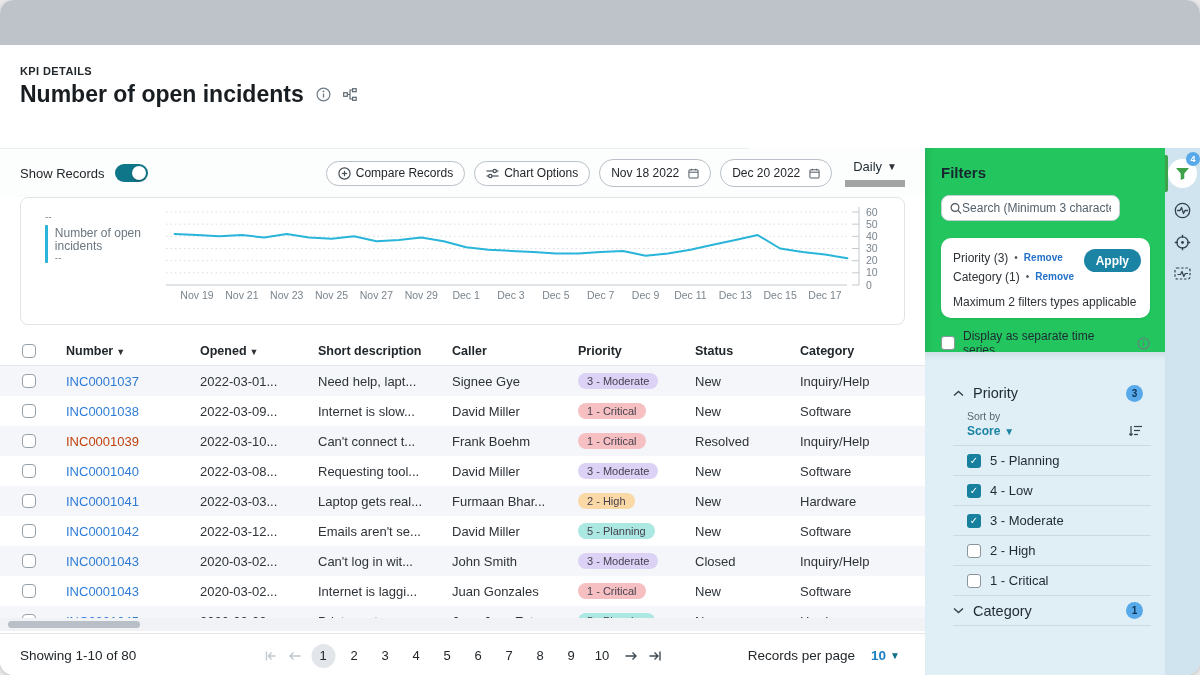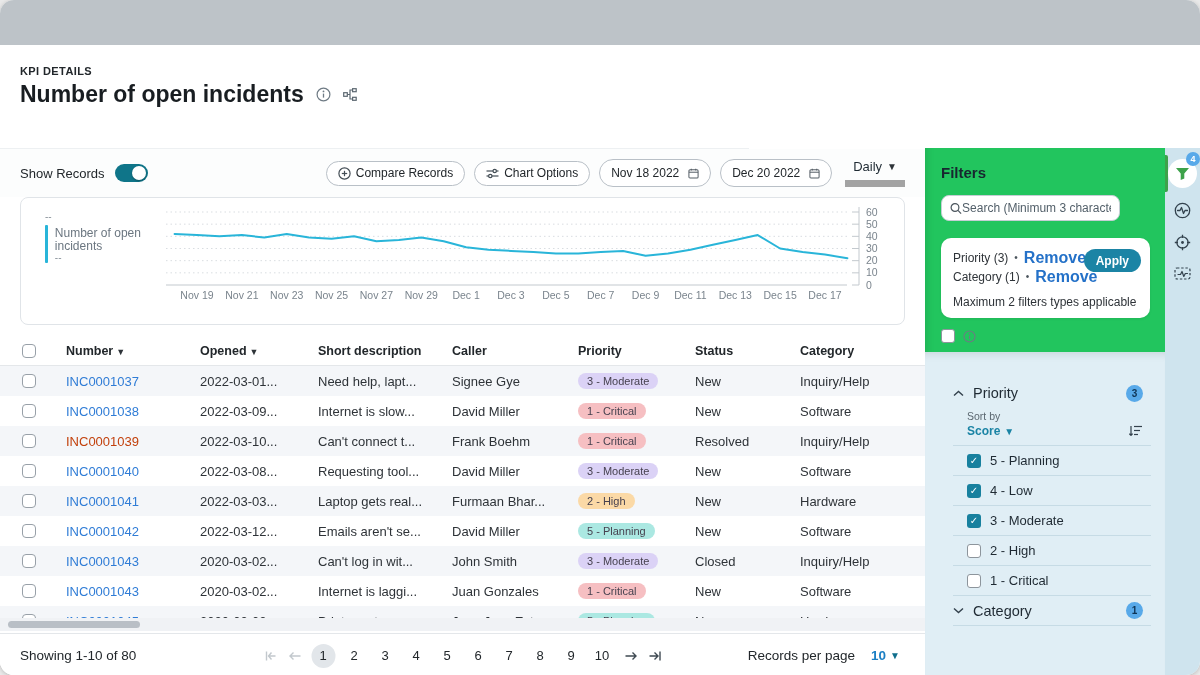--- a/index.html
+++ b/index.html
@@ -71,21 +71,21 @@
 
   
   .fpanel { position:absolute; top:148px; left:925px; width:240px; height:527px; background:#22c55e; box-shadow:inset 10px 0 10px -10px rgba(0,0,0,.15); }
   .f-title { position:absolute; top:16px; left:16px; font-size:15px; font-weight:700; color:#182630; }
   .f-search { position:absolute; top:47px; left:16px; width:179px; height:26px; background:#fff; border:1px solid #c5ced4; border-radius:8px; display:flex; align-items:center; padding:0 8px; }
   .f-search input { border:none; outline:none; width:100%; font-size:12px; color:#44505a; font-family:"Liberation Sans",sans-serif; background:transparent; }
   .f-search input::placeholder { color:#525f69; }
   .f-card { position:absolute; top:90px; left:16px; width:209px; height:80px; background:#fff; border-radius:10px; box-shadow:0 1px 3px rgba(0,0,0,.08); padding:10px 10px 8px 12px; }
   .fa-row { display:flex; align-items:center; gap:6px; font-size:12px; color:#2e3338; height:19px; }
   .fa-dot { color:#4a545c; font-size:10px; }
-  .fa-remove { font-weight:700; font-size:16px; cursor:pointer; }
+  .fa-remove { font-weight:700; font-size:10px; cursor:pointer; }
   .apply-btn { position:absolute; top:11px; right:9px; height:23px; padding:0 12px; border:none; border-radius:12px; color:#fff; font-size:12px; font-weight:700; font-family:"Liberation Sans",sans-serif; cursor:pointer; }
   .f-note { position:absolute; left:12px; bottom:9px; font-size:12px; color:#2e3338; }
   .f-sep { position:absolute; top:181px; left:16px; width:209px; display:flex; align-items:center; gap:8px; }
   .f-sep .lbl { font-size:12px; color:#1f2a33; flex:1; }
   .f-lower { position:absolute; top:204px; left:0; width:240px; height:323px; background:#e0eef5; box-shadow:inset 0 9px 8px -7px rgba(0,0,0,.10); }
   .sec-head { display:flex; align-items:center; gap:9px; padding:0 22px 0 28px; height:30px; }
   .sec-name { font-size:14.5px; color:#1f2a33; flex:1; }
   .cnt-badge { width:17px; height:17px; border-radius:50%; display:inline-flex; align-items:center; justify-content:center; font-size:10px; font-weight:700; color:#0e3354; }
   .sortby { padding-left:42px; font-size:10.5px; color:#5b6770; margin-top:2px; }
   .score-row { display:flex; align-items:center; padding:2px 22px 0 42px; }
@@ -471,20 +471,21 @@
             <span class="fa-dot">•</span>
             <span class="fa-remove" style="color:#2471c8">Remove</span>
           </div>
         </div>
       <button class="apply-btn" id="apply-btn" style="background: rgb(27, 132, 165);">Apply</button>
       <div class="f-note">Maximum 2 filters types applicable</div>
     </div>
 
     <div class="f-sep">
       <span class="fcb"></span>
+      <span class="lbl">Display as separate time series</span>
       <svg width="13" height="13" viewBox="0 0 15 15">
           <circle cx="7.5" cy="7.5" r="6.4" fill="none" stroke="#6e7a84" stroke-width="1.2"></circle>
           <line x1="7.5" y1="6.6" x2="7.5" y2="10.6" stroke="#6e7a84" stroke-width="1.3"></line>
           <circle cx="7.5" cy="4.4" r="0.9" fill="#6e7a84"></circle>
         </svg>
     </div>
 
     <div class="f-lower">
       <div class="sec-head" style="margin-top:26px;">
         <svg width="11" height="7" viewBox="0 0 11 7">

